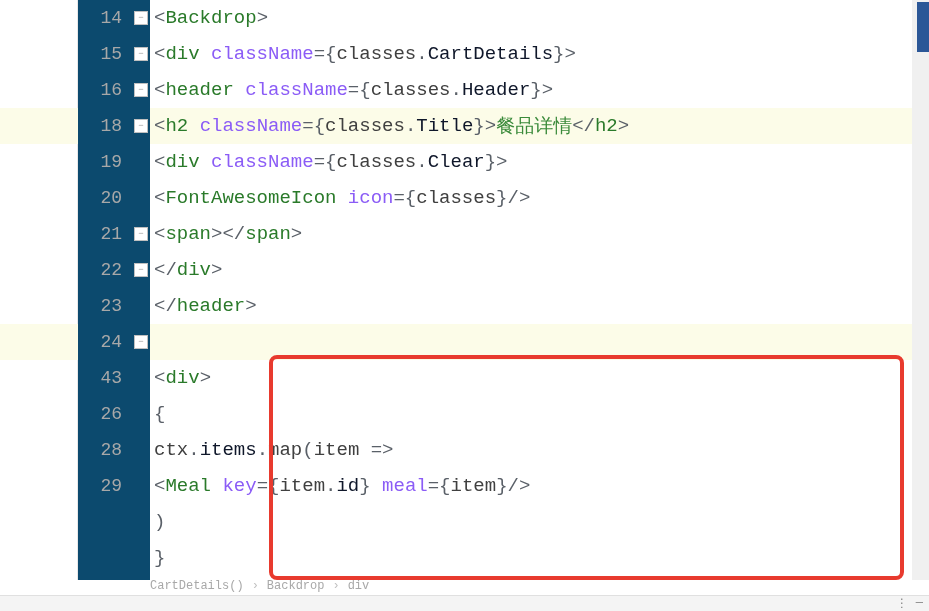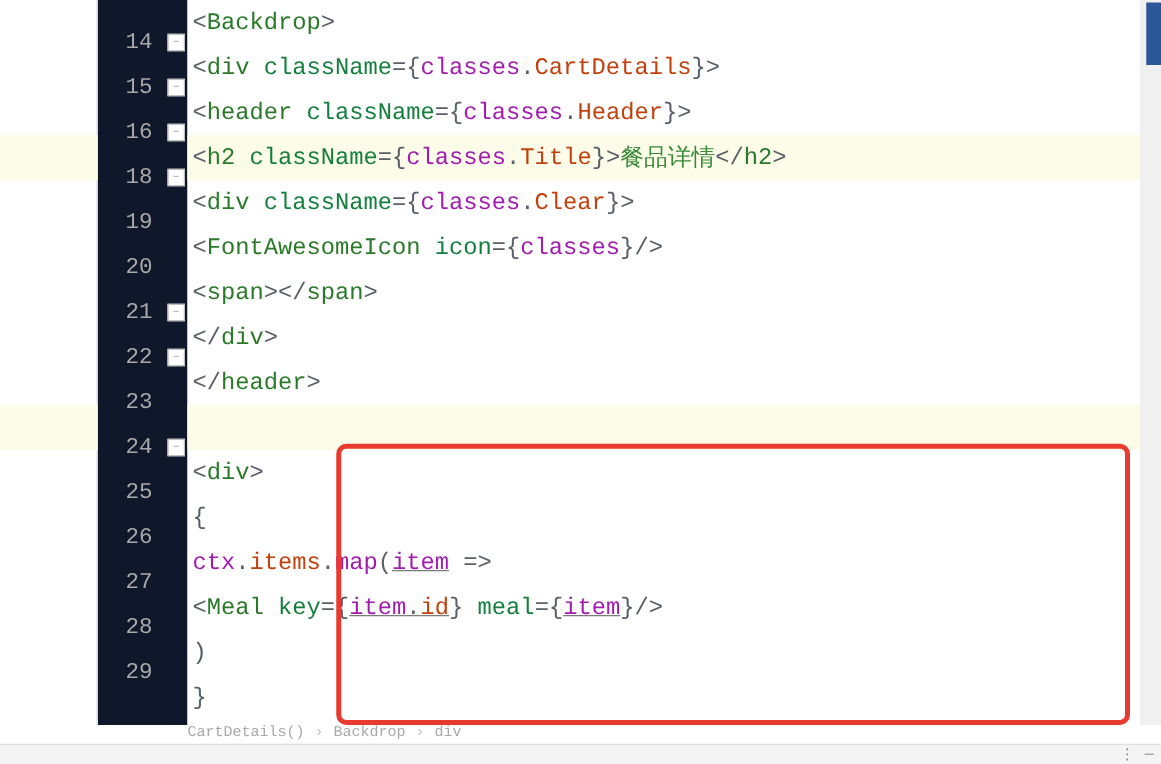--- a/index.html
+++ b/index.html
@@ -25,24 +25,24 @@
     }
     .margin-hl {
       position: absolute;
       left: 0;
       width: 78px;
       height: 36px;
       background: #fcfce8;
     }
     .gutter {
       width: 72px;
-      background: #0f172a;
+      background: #0c4a6e;
       display: flex;
       flex-direction: column;
-      padding-top: 16px;
+      padding-top: 0px;
     }
     .ln-row {
       height: 36px;
       display: flex;
       align-items: center;
       justify-content: flex-end;
       padding-right: 28px;
       position: relative;
     }
     .ln {
@@ -77,28 +77,28 @@
       align-items: center;
       white-space: pre;
       padding-left: 4px;
       position: relative;
     }
     .hl-line {
       background: #fcfce8;
     }
     .tag-bracket { color: #5a6068; }
     .tag-name { color: #2a7a2a; }
-    .attr-name { color: #15803d; }
+    .attr-name { color: #8b5cf6; }
     .attr-eq { color: #5a6068; }
     .brace { color: #5a6068; }
-    .prop { color: #c2410c; }
+    .prop { color: #0f172a; }
     .text { color: #3a8a3a; text-align: center; }
-    .ident { color: #a21caf; }
+    .ident { color: #404040; }
     .op { color: #5a6068; }
-    .underline { text-decoration: underline; text-decoration-color: #7a7a7a; }
+    .underline { text-decoration-color: #7a7a7a; }
     
     .scrollbar-right {
       position: absolute;
       right: 0;
       top: 0;
       width: 17px;
       height: 580px;
       background: #f0f0f0;
     }
     .scrollbar-thumb {
@@ -193,27 +193,24 @@
         <div class="fold-marker">−</div>
       </div>
       <div class="ln-row">
         <span class="ln">23</span>
       </div>
       <div class="ln-row">
         <span class="ln">24</span>
         <div class="fold-marker">−</div>
       </div>
       <div class="ln-row">
-        <span class="ln">25</span>
+        <span class="ln">43</span>
       </div>
       <div class="ln-row">
         <span class="ln">26</span>
-      </div>
-      <div class="ln-row">
-        <span class="ln">27</span>
       </div>
       <div class="ln-row">
         <span class="ln">28</span>
       </div>
       <div class="ln-row">
         <span class="ln">29</span>
       </div>
     </div>
 
   <div class="code-area" id="code-area">

